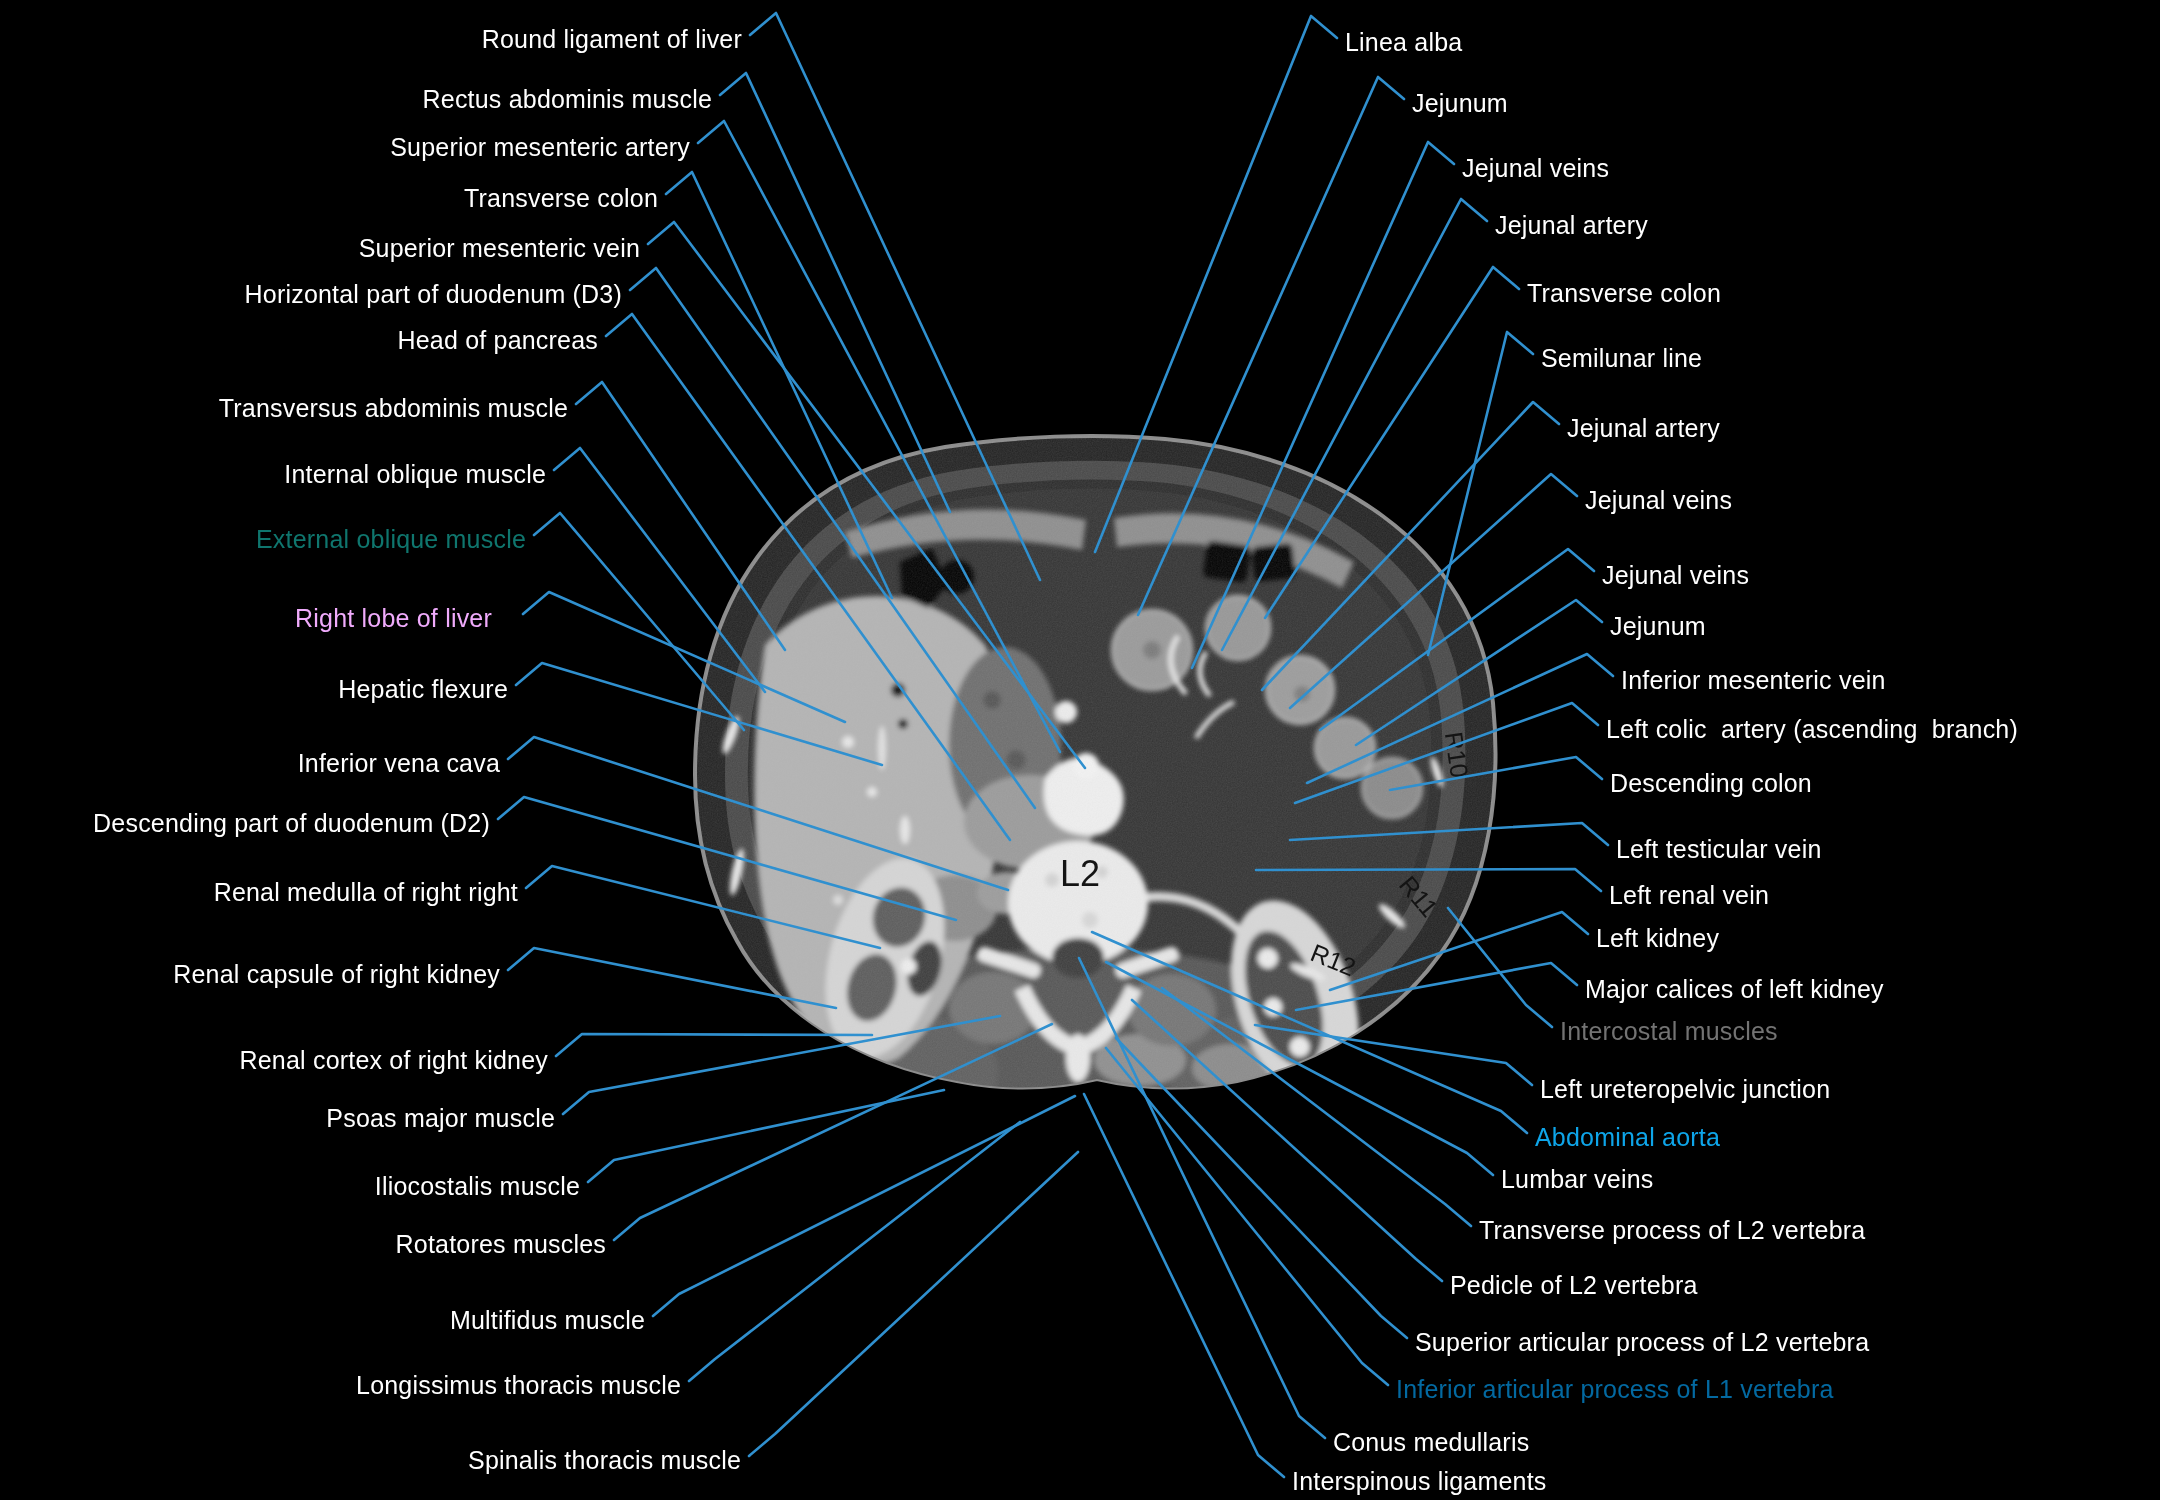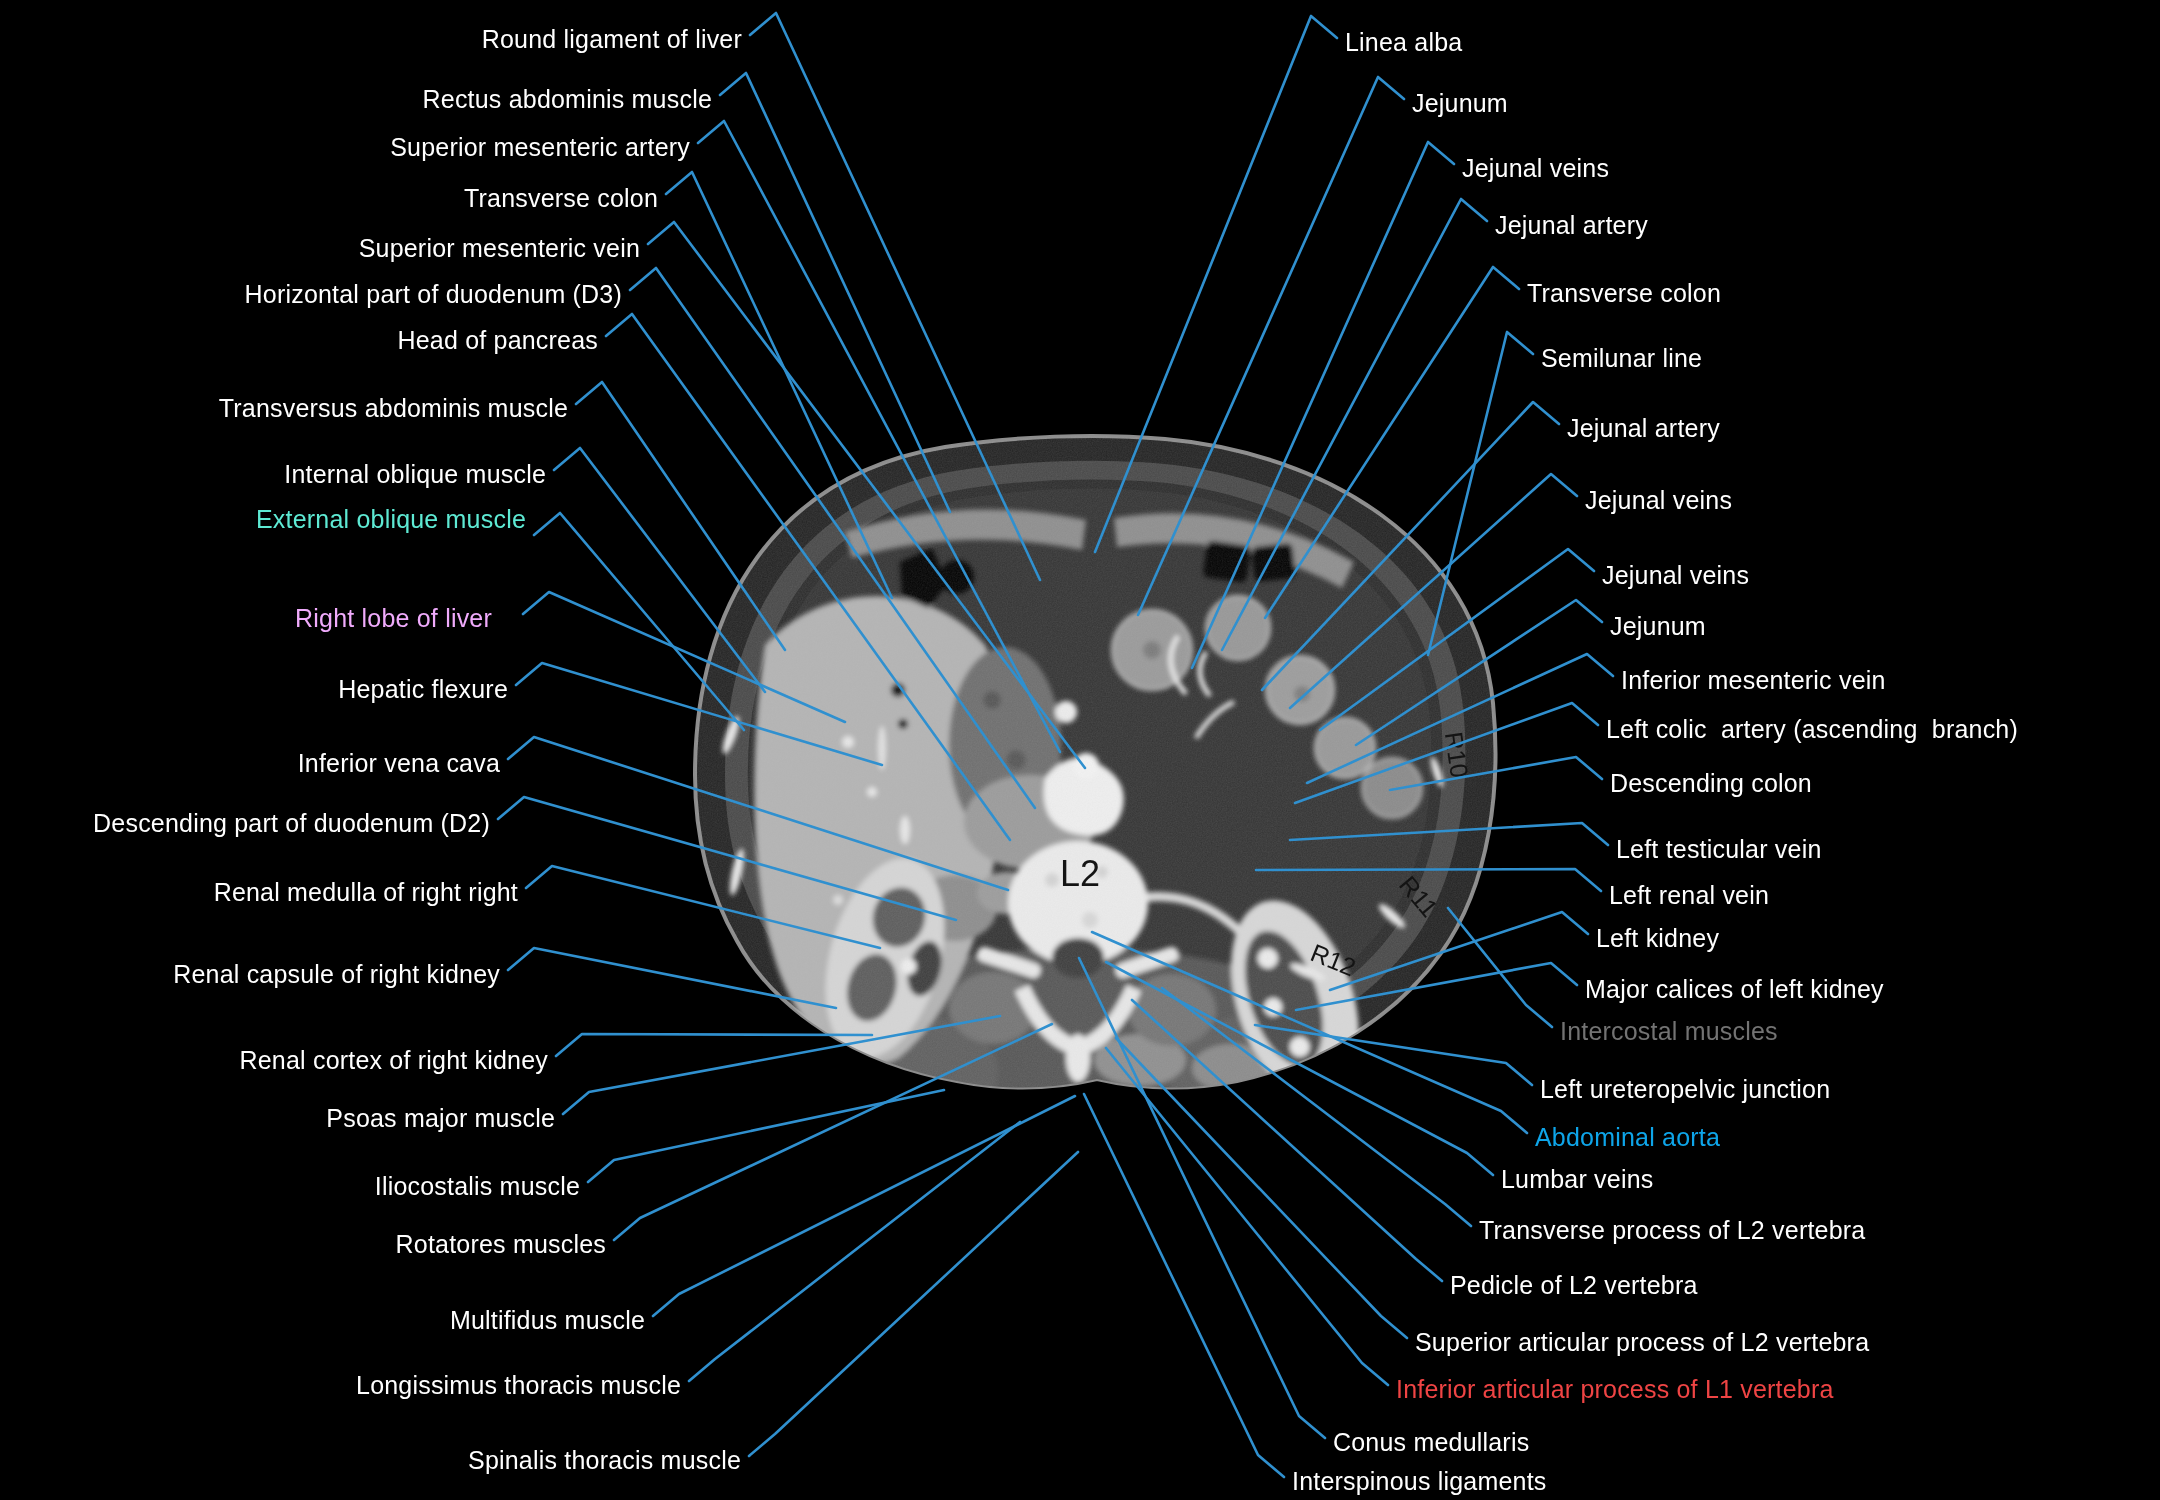--- a/index.html
+++ b/index.html
@@ -196,21 +196,21 @@
   <div id="labels">
       <div class="label left" style="left: 742px; top: 40px; color: rgb(255, 255, 255);">Round ligament of liver</div>
       <div class="label left" style="left: 712px; top: 100px; color: rgb(255, 255, 255);">Rectus abdominis muscle</div>
       <div class="label left" style="left: 690px; top: 148px; color: rgb(255, 255, 255);">Superior mesenteric artery</div>
       <div class="label left" style="left: 658px; top: 199px; color: rgb(255, 255, 255);">Transverse colon</div>
       <div class="label left" style="left: 640px; top: 249px; color: rgb(255, 255, 255);">Superior mesenteric vein</div>
       <div class="label left" style="left: 622px; top: 295px; color: rgb(255, 255, 255);">Horizontal part of duodenum (D3)</div>
       <div class="label left" style="left: 598px; top: 341px; color: rgb(255, 255, 255);">Head of pancreas</div>
       <div class="label left" style="left: 568px; top: 409px; color: rgb(255, 255, 255);">Transversus abdominis muscle</div>
       <div class="label left" style="left: 546px; top: 475px; color: rgb(255, 255, 255);">Internal oblique muscle</div>
-      <div class="label left" style="left: 526px; top: 520px; color: #5eead4;">External oblique muscle</div>
+      <div class="label left" style="left: 526px; top: 540px; color: #0f766e;">External oblique muscle</div>
       <div class="label left" style="left: 492px; top: 619px; color: #f0abfc;">Right lobe of liver</div>
       <div class="label left" style="left: 508px; top: 690px; color: rgb(255, 255, 255);">Hepatic flexure</div>
       <div class="label left" style="left: 500px; top: 764px; color: rgb(255, 255, 255);">Inferior vena cava</div>
       <div class="label left" style="left: 490px; top: 824px; color: rgb(255, 255, 255);">Descending part of duodenum (D2)</div>
       <div class="label left" style="left: 518px; top: 893px; color: rgb(255, 255, 255);">Renal medulla of right right</div>
       <div class="label left" style="left: 500px; top: 975px; color: rgb(255, 255, 255);">Renal capsule of right kidney</div>
       <div class="label left" style="left: 548px; top: 1061px; color: rgb(255, 255, 255);">Renal cortex of right kidney</div>
       <div class="label left" style="left: 555px; top: 1119px; color: rgb(255, 255, 255);">Psoas major muscle</div>
       <div class="label left" style="left: 580px; top: 1187px; color: rgb(255, 255, 255);">Iliocostalis muscle</div>
       <div class="label left" style="left: 606px; top: 1245px; color: rgb(255, 255, 255);">Rotatores muscles</div>
@@ -234,17 +234,17 @@
       <div class="label right" style="left: 1609px; top: 896px; color: rgb(255, 255, 255);">Left renal vein</div>
       <div class="label right" style="left: 1596px; top: 939px; color: rgb(255, 255, 255);">Left kidney</div>
       <div class="label right" style="left: 1585px; top: 990px; color: rgb(255, 255, 255);">Major calices of left kidney</div>
       <div class="label right" style="left: 1560px; top: 1032px; color: #737373;">Intercostal muscles</div>
       <div class="label right" style="left: 1540px; top: 1090px; color: rgb(255, 255, 255);">Left ureteropelvic junction</div>
       <div class="label right" style="left: 1535px; top: 1138px; color: #0ea5e9;">Abdominal aorta</div>
       <div class="label right" style="left: 1501px; top: 1180px; color: rgb(255, 255, 255);">Lumbar veins</div>
       <div class="label right" style="left: 1479px; top: 1231px; color: rgb(255, 255, 255);">Transverse process of L2 vertebra</div>
       <div class="label right" style="left: 1450px; top: 1286px; color: rgb(255, 255, 255);">Pedicle of L2 vertebra</div>
       <div class="label right" style="left: 1415px; top: 1343px; color: rgb(255, 255, 255);">Superior articular process of L2 vertebra</div>
-      <div class="label right" style="left: 1396px; top: 1390px; color: #ef4444;">Inferior articular process of L1 vertebra</div>
+      <div class="label right" style="left: 1396px; top: 1390px; color: #0369a1;">Inferior articular process of L1 vertebra</div>
       <div class="label right" style="left: 1333px; top: 1443px; color: rgb(255, 255, 255);">Conus medullaris</div>
       <div class="label right" style="left: 1292px; top: 1482px; color: rgb(255, 255, 255);">Interspinous ligaments</div>
     </div>
 </div>
 
 </body></html>

